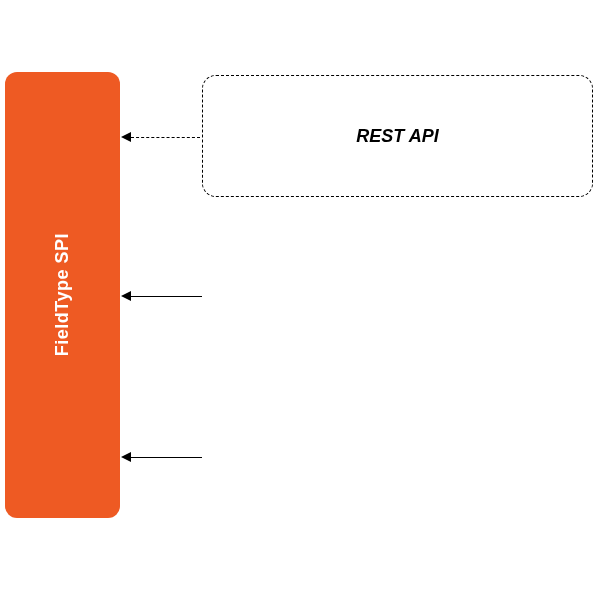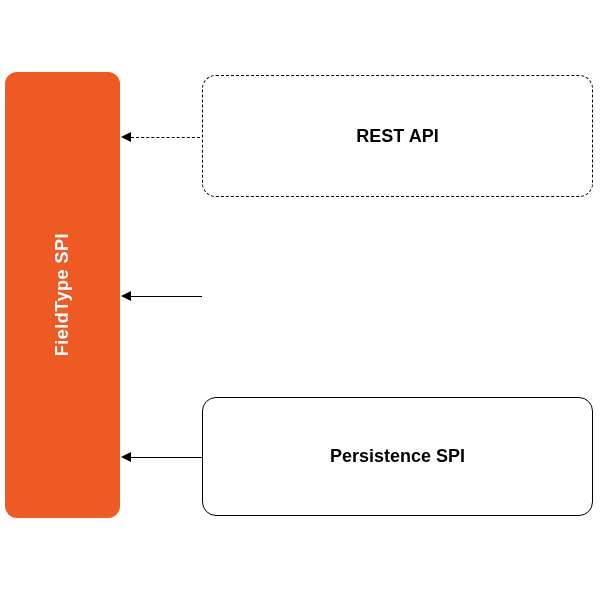--- a/index.html
+++ b/index.html
@@ -41,20 +41,21 @@
   .node {
     position: absolute;
     left: 202px;
     width: 391px;
     background: #ffffff;
     border-radius: 14px;
     display: flex;
     align-items: center;
     justify-content: center;
     box-sizing: border-box;
+    font-style: italic;
   }
   .node .label {
     font-weight: bold;
     font-size: 18px;
     color: #000000;
     text-align: center;
   }
   .node-rest {
     top: 75px;
     height: 122px;
@@ -101,23 +102,20 @@
 
   <div class="left-node">
     <span class="vlabel">FieldType SPI</span>
   </div>
 
   <div class="node node-rest">
     <span class="label">REST API</span>
   </div>
 
 
-  <div class="node node-persistence">
-    <span class="label">Persistence SPI</span>
-  </div>
 
   <div class="arrow-line dashed arrow1-line"></div>
   <div class="arrow-head arrow1-head"></div>
 
   <div class="arrow-line arrow2-line"></div>
   <div class="arrow-head arrow2-head"></div>
 
   <div class="arrow-line arrow3-line"></div>
   <div class="arrow-head arrow3-head"></div>
 

